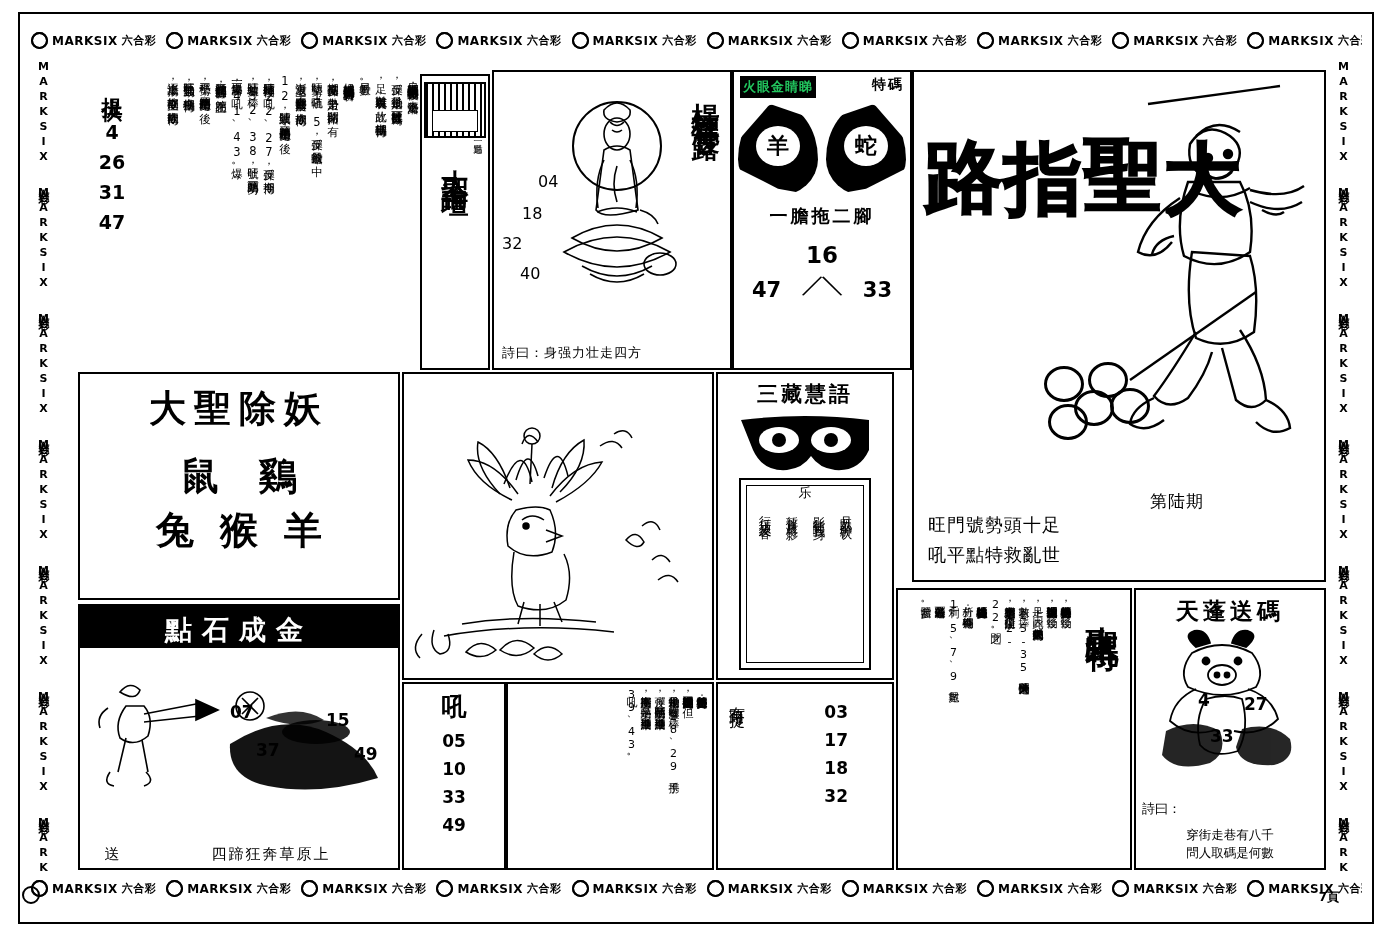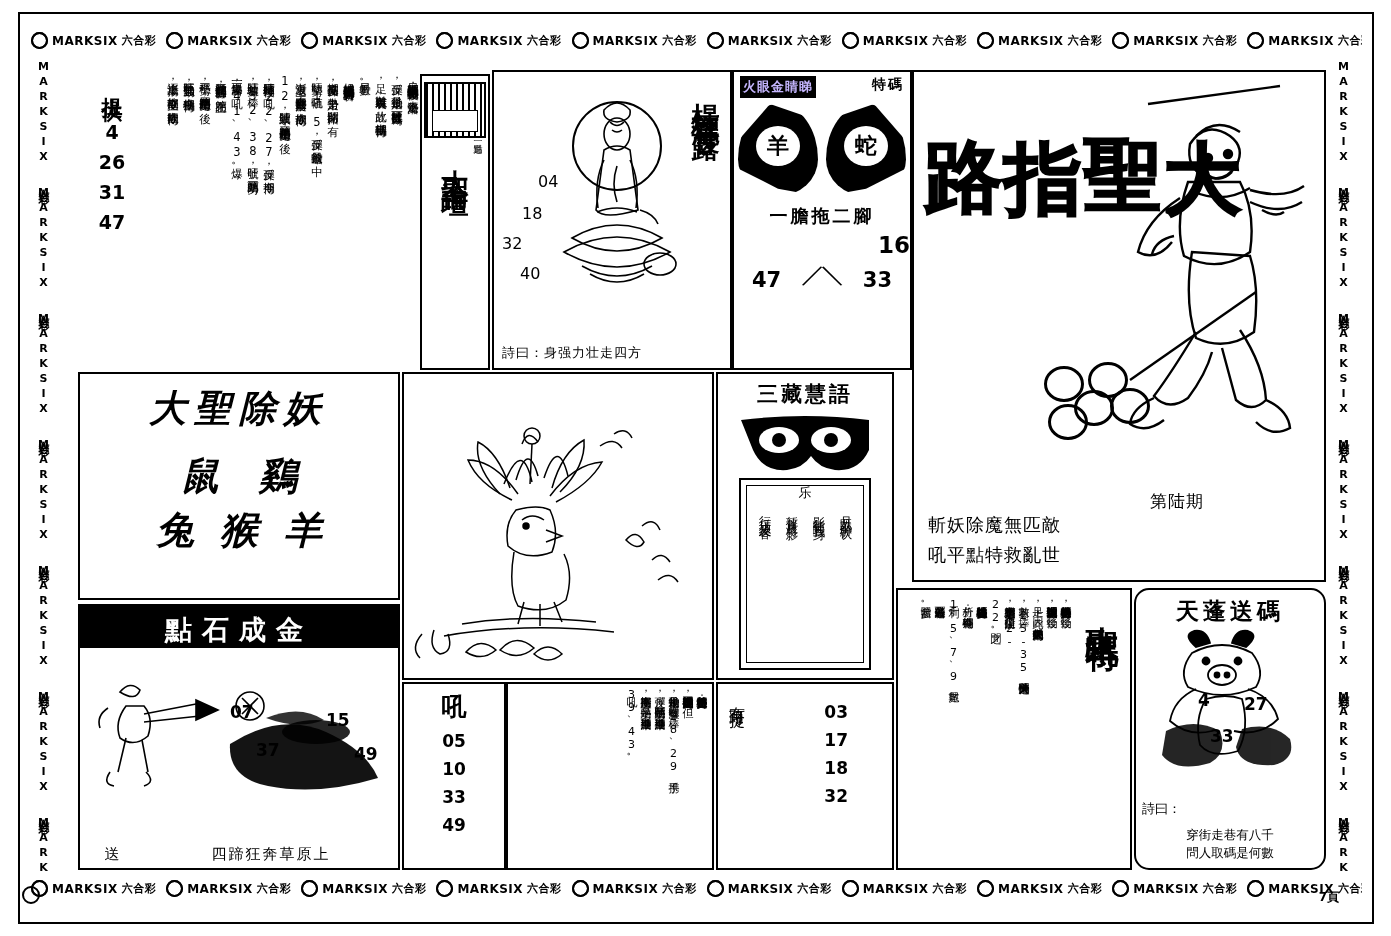--- a/index.html
+++ b/index.html
@@ -48,52 +48,52 @@
   #p-guanyin .gy-nums{position:absolute;left:24px;top:90px;font-size:17px;font-weight:bold;line-height:34px;}
   #p-guanyin .gy-n1{position:absolute;left:44px;top:100px;}
   #p-guanyin .gy-n2{position:absolute;left:28px;top:132px;}
   #p-guanyin .gy-n3{position:absolute;left:8px;top:162px;}
   #p-guanyin .gy-n4{position:absolute;left:26px;top:192px;}
   #p-guanyin .gy-poem{position:absolute;left:8px;bottom:6px;font-size:13px;letter-spacing:1px;}
 
   
   #p-eye{left:732px;top:70px;width:180px;height:300px;}
   #p-eye .eye-hdr{display:flex;justify-content:space-between;align-items:flex-start;padding:4px 6px 0;}
-  #p-eye .eye-hdr .left{background:#000;color:#c4b5fd;font-size:13px;font-weight:bold;padding:2px 3px;letter-spacing:1px;}
+  #p-eye .eye-hdr .left{background:#000;color:#22c55e;font-size:13px;font-weight:bold;padding:2px 3px;letter-spacing:1px;}
   #p-eye .eye-hdr .right{font-size:14px;font-weight:bold;letter-spacing:2px;}
   #p-eye .eyes{position:relative;width:168px;height:92px;margin:6px auto 0;}
   .eye{position:absolute;top:0;width:80px;height:92px;background:#000;
        border-radius:50% 50% 50% 50%/60% 60% 40% 40%;}
   .eye.l{left:0;clip-path:polygon(0 40%,40% 0,100% 18%,100% 100%,50% 92%,0 70%);}
   .eye.r{right:0;clip-path:polygon(0 18%,60% 0,100% 40%,100% 70%,50% 92%,0 100%);}
   .eye .pupil{position:absolute;left:50%;top:46%;transform:translate(-50%,-50%);
       width:44px;height:40px;background:#fff;border-radius:50%;display:flex;align-items:center;justify-content:center;
       font-size:22px;font-weight:bold;color:#000;}
   #p-eye .eye-line{text-align:center;font-size:18px;font-weight:bold;letter-spacing:3px;margin-top:8px;}
-  #p-eye .eye-16{text-align:right;font-size:23px;font-weight:bold;margin-top:4px;}
+  #p-eye .eye-16{text-align:center;font-size:23px;font-weight:bold;margin-top:14px;}
   #p-eye .eye-bot{position:relative;height:40px;margin-top:2px;}
   #p-eye .eye-bot .n-l{position:absolute;left:18px;top:8px;font-size:21px;font-weight:bold;}
   #p-eye .eye-bot .n-r{position:absolute;right:18px;top:8px;font-size:21px;font-weight:bold;}
   #p-eye .eye-bot .slash{position:absolute;left:72px;top:4px;font-size:20px;transform:rotate(18deg);}
   #p-eye .eye-bot .bslash{position:absolute;right:72px;top:4px;font-size:20px;transform:rotate(-18deg);}
 
   
   #p-hero{left:912px;top:70px;width:414px;height:512px;}
   #p-hero .hero-title{position:absolute;left:10px;top:4px;writing-mode:vertical-rl;text-orientation:upright;
      font-size:78px;font-weight:bold;line-height:1.02;letter-spacing:2px;
      -webkit-text-stroke:2px #000;}
   #p-hero .hero-title span{display:block;}
   #p-hero .monkey{position:absolute;right:4px;top:8px;width:250px;height:420px;}
   #p-hero .rings{position:absolute;left:130px;top:290px;width:110px;height:80px;}
   #p-hero .ring{position:absolute;width:34px;height:30px;border:3px solid #000;border-radius:50%;}
   #p-hero .period{position:absolute;right:120px;top:418px;font-size:17px;letter-spacing:1px;}
   #p-hero .lines{position:absolute;left:14px;bottom:10px;width:392px;display:flex;justify-content:space-between;font-size:18px;line-height:30px;letter-spacing:1px;}
 
   
-  #p-chuyao{left:78px;top:372px;width:322px;height:228px;font-style:italic;}
+  #p-chuyao{left:78px;top:372px;width:322px;height:228px;}
   #p-chuyao .t1{text-align:center;font-size:37px;font-weight:bold;letter-spacing:8px;margin-top:10px;}
   #p-chuyao .t2{text-align:center;font-size:17px;margin-top:2px;letter-spacing:1px;}
   #p-chuyao .zodiac{margin-top:10px;text-align:center;font-size:38px;font-weight:bold;line-height:64px;letter-spacing:40px;text-indent:40px;}
 
   
   #p-bird{left:402px;top:372px;width:312px;height:308px;}
 
   
   #p-sanzang{left:716px;top:372px;width:178px;height:308px;}
   #p-sanzang .sz-title{text-align:center;font-size:21px;font-weight:bold;letter-spacing:3px;margin-top:6px;}
@@ -129,21 +129,21 @@
   #p-youlu .yl-title{position:absolute;left:8px;top:10px;writing-mode:vertical-rl;text-orientation:upright;font-size:16px;letter-spacing:2px;}
   #p-youlu .yl-nums{position:absolute;right:44px;top:14px;font-size:17px;font-weight:bold;line-height:28px;text-align:left;}
 
   
   #p-houte{left:896px;top:588px;width:236px;height:282px;}
   #p-houte .ht-title{position:absolute;right:6px;top:10px;writing-mode:vertical-rl;text-orientation:upright;font-size:33px;font-weight:bold;letter-spacing:4px;}
   #p-houte .ht-cols{position:absolute;left:6px;top:8px;right:58px;bottom:6px;display:flex;flex-direction:row-reverse;gap:0;}
   #p-houte .ht-cols div{writing-mode:vertical-rl;text-orientation:upright;font-size:11px;line-height:14px;}
 
   
-  #p-tianpeng{left:1134px;top:588px;width:192px;height:282px;border-radius:15px;}
+  #p-tianpeng{left:1134px;top:588px;width:192px;height:282px;}
   #p-tianpeng .tp-title{text-align:center;font-size:23px;font-weight:bold;letter-spacing:4px;margin-top:6px;}
   #p-tianpeng .art{position:relative;height:150px;}
   #p-tianpeng .tp-nums span{position:absolute;font-size:17px;font-weight:bold;}
   #p-tianpeng .poem{position:absolute;left:6px;bottom:50px;font-size:13px;}
   #p-tianpeng .foot{position:absolute;left:0;right:0;bottom:6px;text-align:center;font-size:12.5px;line-height:18px;}
 
   .page-no{position:absolute;right:52px;bottom:30px;font-size:12px;font-weight:bold;}
   .corner-dot{position:absolute;width:14px;height:14px;border:2px solid #000;border-radius:50%;}
 </style>
 </head>
@@ -388,21 +388,21 @@
       <div class="ring" style="left:30px;top:28px"></div>
       <div class="ring" style="left:4px;top:42px"></div>
       <div class="ring" style="left:44px;top:0"></div>
       <div class="ring" style="left:66px;top:26px"></div>
     </div>
 
     <div class="period">第陆期</div>
 
     <div class="lines">
       <div>
-        <div>斬妖除魔無匹敵</div>
+        <div>旺門號勢頭十足</div>
         <div>吼平點特救亂世</div>
       </div>
     </div>
   </div>
 
   <div class="panel" id="p-chuyao">
     <div class="t1">大聖除妖</div>
     <div class="zodiac">
       <span>鼠</span><span>鷄</span>
     </div>

